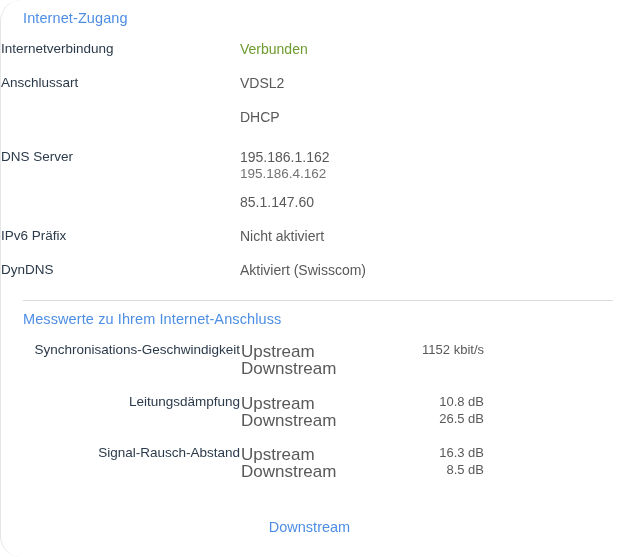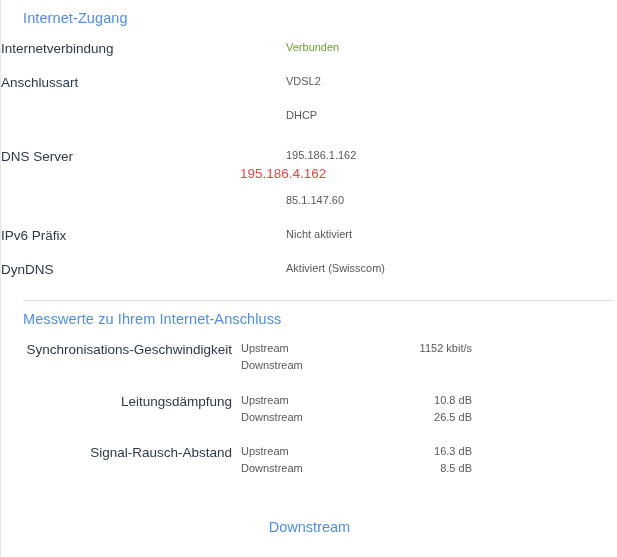--- a/index.html
+++ b/index.html
@@ -15,20 +15,21 @@
     overflow: hidden;
     position: relative;
   }
   .page {
     position: relative;
     width: 617px;
     height: 557px;
     background: #ffffff;
     box-sizing: border-box;
     border-left: 1px solid #e6e6e6;
+    border-radius: 21px;
   }
 
   
   .section-title {
     position: absolute;
     left: 22px;
     color: #4d8ee4;
     font-size: 14.5px;
     font-weight: 400;
     letter-spacing: 0.1px;
@@ -59,64 +60,64 @@
     left: 0;
     width: 231px;
     color: #2b3a4a;
     font-size: 13.5px;
     white-space: nowrap;
   }
   .info-value {
     position: absolute;
     left: 239px;
     color: #59595b;
-    font-size: 11px;
-    white-space: nowrap;
-    margin-left: 46px;
+    font-size: 14px;
+    white-space: nowrap;
   }
   .info-value.status-ok {
     color: #6d9b2f;
   }
   .info-value-extra {
     position: absolute;
     left: 239px;
-    color: #ef4444;
+    color: #737373;
     font-size: 13.5px;
     white-space: nowrap;
   }
 
   
   .meas-row {
     position: absolute;
     left: 0;
     width: 617px;
   }
   .meas-label {
     position: absolute;
     left: 0;
     width: 231px;
     text-align: right;
     color: #2b3a4a;
     font-size: 13.5px;
     white-space: nowrap;
+    padding-left: 8px;
   }
   .meas-dir {
     position: absolute;
     left: 240px;
     color: #59595b;
-    font-size: 11px;
+    font-size: 17px;
     white-space: nowrap;
   }
   .meas-val {
     position: absolute;
-    left: 288px;
+    left: 300px;
     width: 183px;
     text-align: right;
     color: #59595b;
-    font-size: 11px;
+    font-size: 13px;
     white-space: nowrap;
   }
 
   
   .bottom-link {
     position: absolute;
     top: 518px;
     left: 0;
     width: 617px;
     text-align: center;

